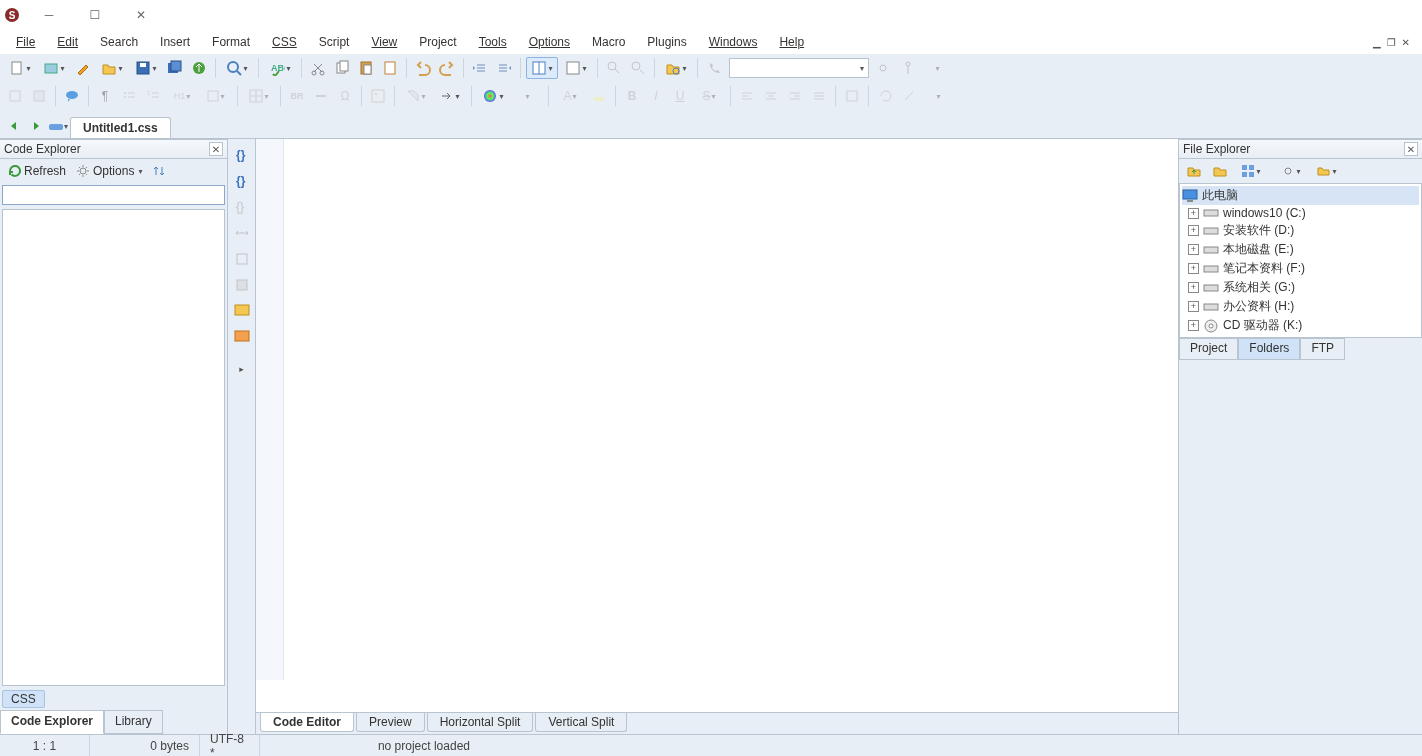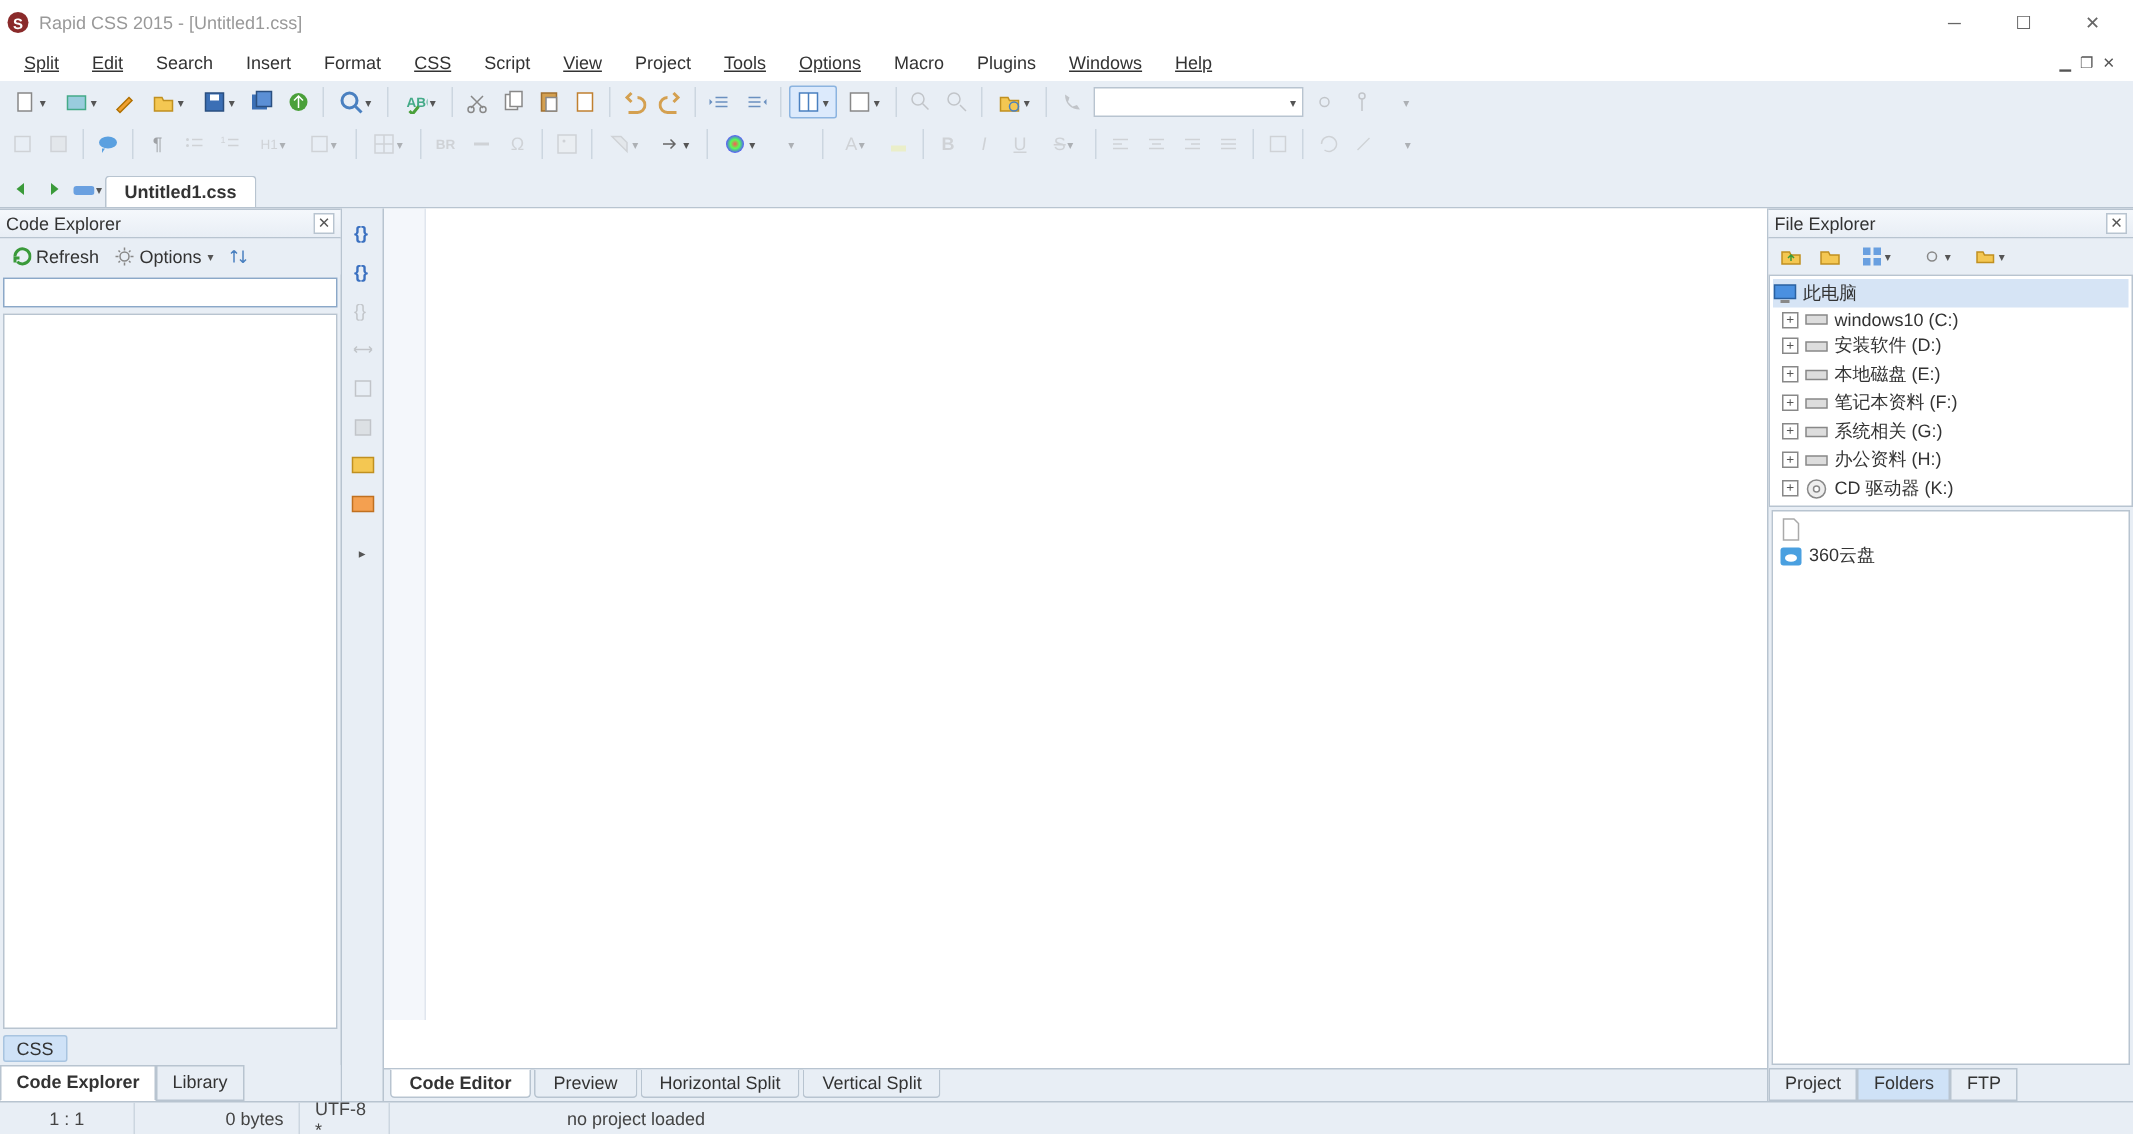--- a/index.html
+++ b/index.html
@@ -220,30 +220,29 @@
 </head>
 <body>
 
 <div class="titlebar">
   <span class="app-icon">
     <svg width="16" height="16">
         <circle cx="8" cy="8" r="7" fill="#8a2a2a"></circle>
         <text x="8" y="12" font-size="10" text-anchor="middle" fill="#fff" font-weight="bold">S</text>
       </svg>
   </span>
-  <span class="title">Rapid CSS 2015 - [Untitled1.css]</span>
   <div class="win-btns">
     <div class="win-btn">─</div>
     <div class="win-btn">☐</div>
     <div class="win-btn">✕</div>
   </div>
 </div>
 
 <div class="menubar">
-  <span class="item"><span class="underline">Split</span></span>
+  <span class="item"><span class="underline">File</span></span>
   <span class="item"><span class="underline">Edit</span></span>
   <span class="item"><span>Search</span></span>
   <span class="item"><span>Insert</span></span>
   <span class="item"><span>Format</span></span>
   <span class="item"><span class="underline">CSS</span></span>
   <span class="item"><span>Script</span></span>
   <span class="item"><span class="underline">View</span></span>
   <span class="item"><span>Project</span></span>
   <span class="item"><span class="underline">Tools</span></span>
   <span class="item"><span class="underline">Options</span></span>
@@ -837,38 +836,20 @@
           <span class="tree-exp">+</span>
           <span class="tree-icon">
             <svg width="14" height="14">
               <circle cx="7" cy="7" r="6" fill="#eee" stroke="#888"></circle>
               <circle cx="7" cy="7" r="2" fill="#fff" stroke="#888"></circle>
             </svg>
           </span>
           <span>CD 驱动器 (K:)</span>
         </div>
     </div>
-    <div class="files-list">
-      <div class="tree-row">
-        <span class="tree-icon">
-            <svg width="14" height="16">
-              <path d="M2 1h7l3 3v11H2z" fill="#fff" stroke="#aaa"></path>
-            </svg>
-          </span>
-      </div>
-      <div class="tree-row">
-        <span class="tree-icon">
-            <svg width="16" height="14">
-              <rect x="1" y="1" width="14" height="12" rx="2" fill="#4aa0e0"></rect>
-              <ellipse cx="8" cy="8" rx="4" ry="2.5" fill="#fff"></ellipse>
-            </svg>
-          </span>
-        <span>360云盘</span>
-      </div>
-    </div>
     <div class="panel-right-tabs">
       <div class="rtab">Project</div>
       <div class="rtab active">Folders</div>
       <div class="rtab">FTP</div>
     </div>
   </div>
 
 </div>
 
 <div class="statusbar">

